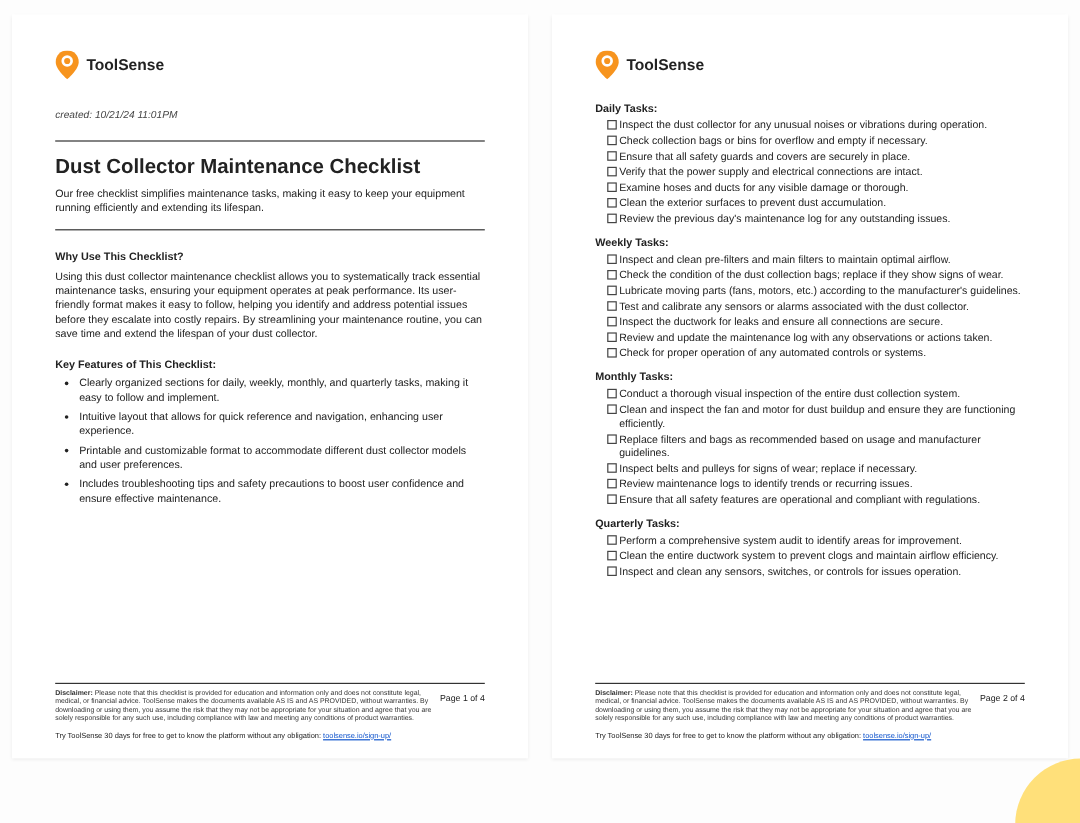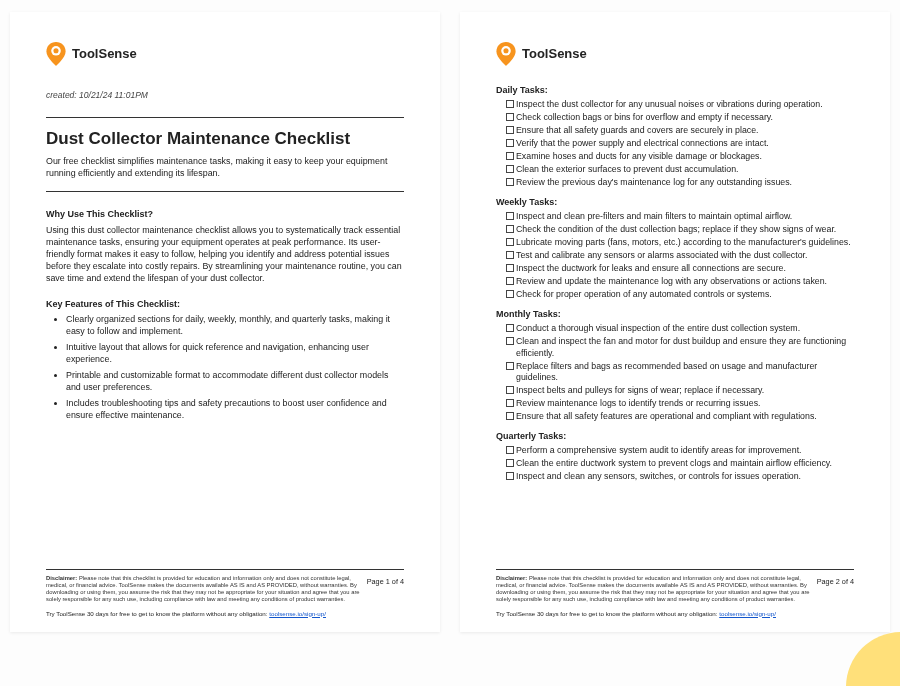--- a/index.html
+++ b/index.html
@@ -216,21 +216,21 @@
           <div class="task-item">
             <span class="box"></span>
             <span>Ensure that all safety guards and covers are securely in place.</span>
           </div>
           <div class="task-item">
             <span class="box"></span>
             <span>Verify that the power supply and electrical connections are intact.</span>
           </div>
           <div class="task-item">
             <span class="box"></span>
-            <span>Examine hoses and ducts for any visible damage or blockages.</span>
+            <span>Examine hoses and ducts for any visible damage or thorough.</span>
           </div>
           <div class="task-item">
             <span class="box"></span>
             <span>Clean the exterior surfaces to prevent dust accumulation.</span>
           </div>
           <div class="task-item">
             <span class="box"></span>
             <span>Review the previous day's maintenance log for any outstanding issues.</span>
           </div>
         </div>

